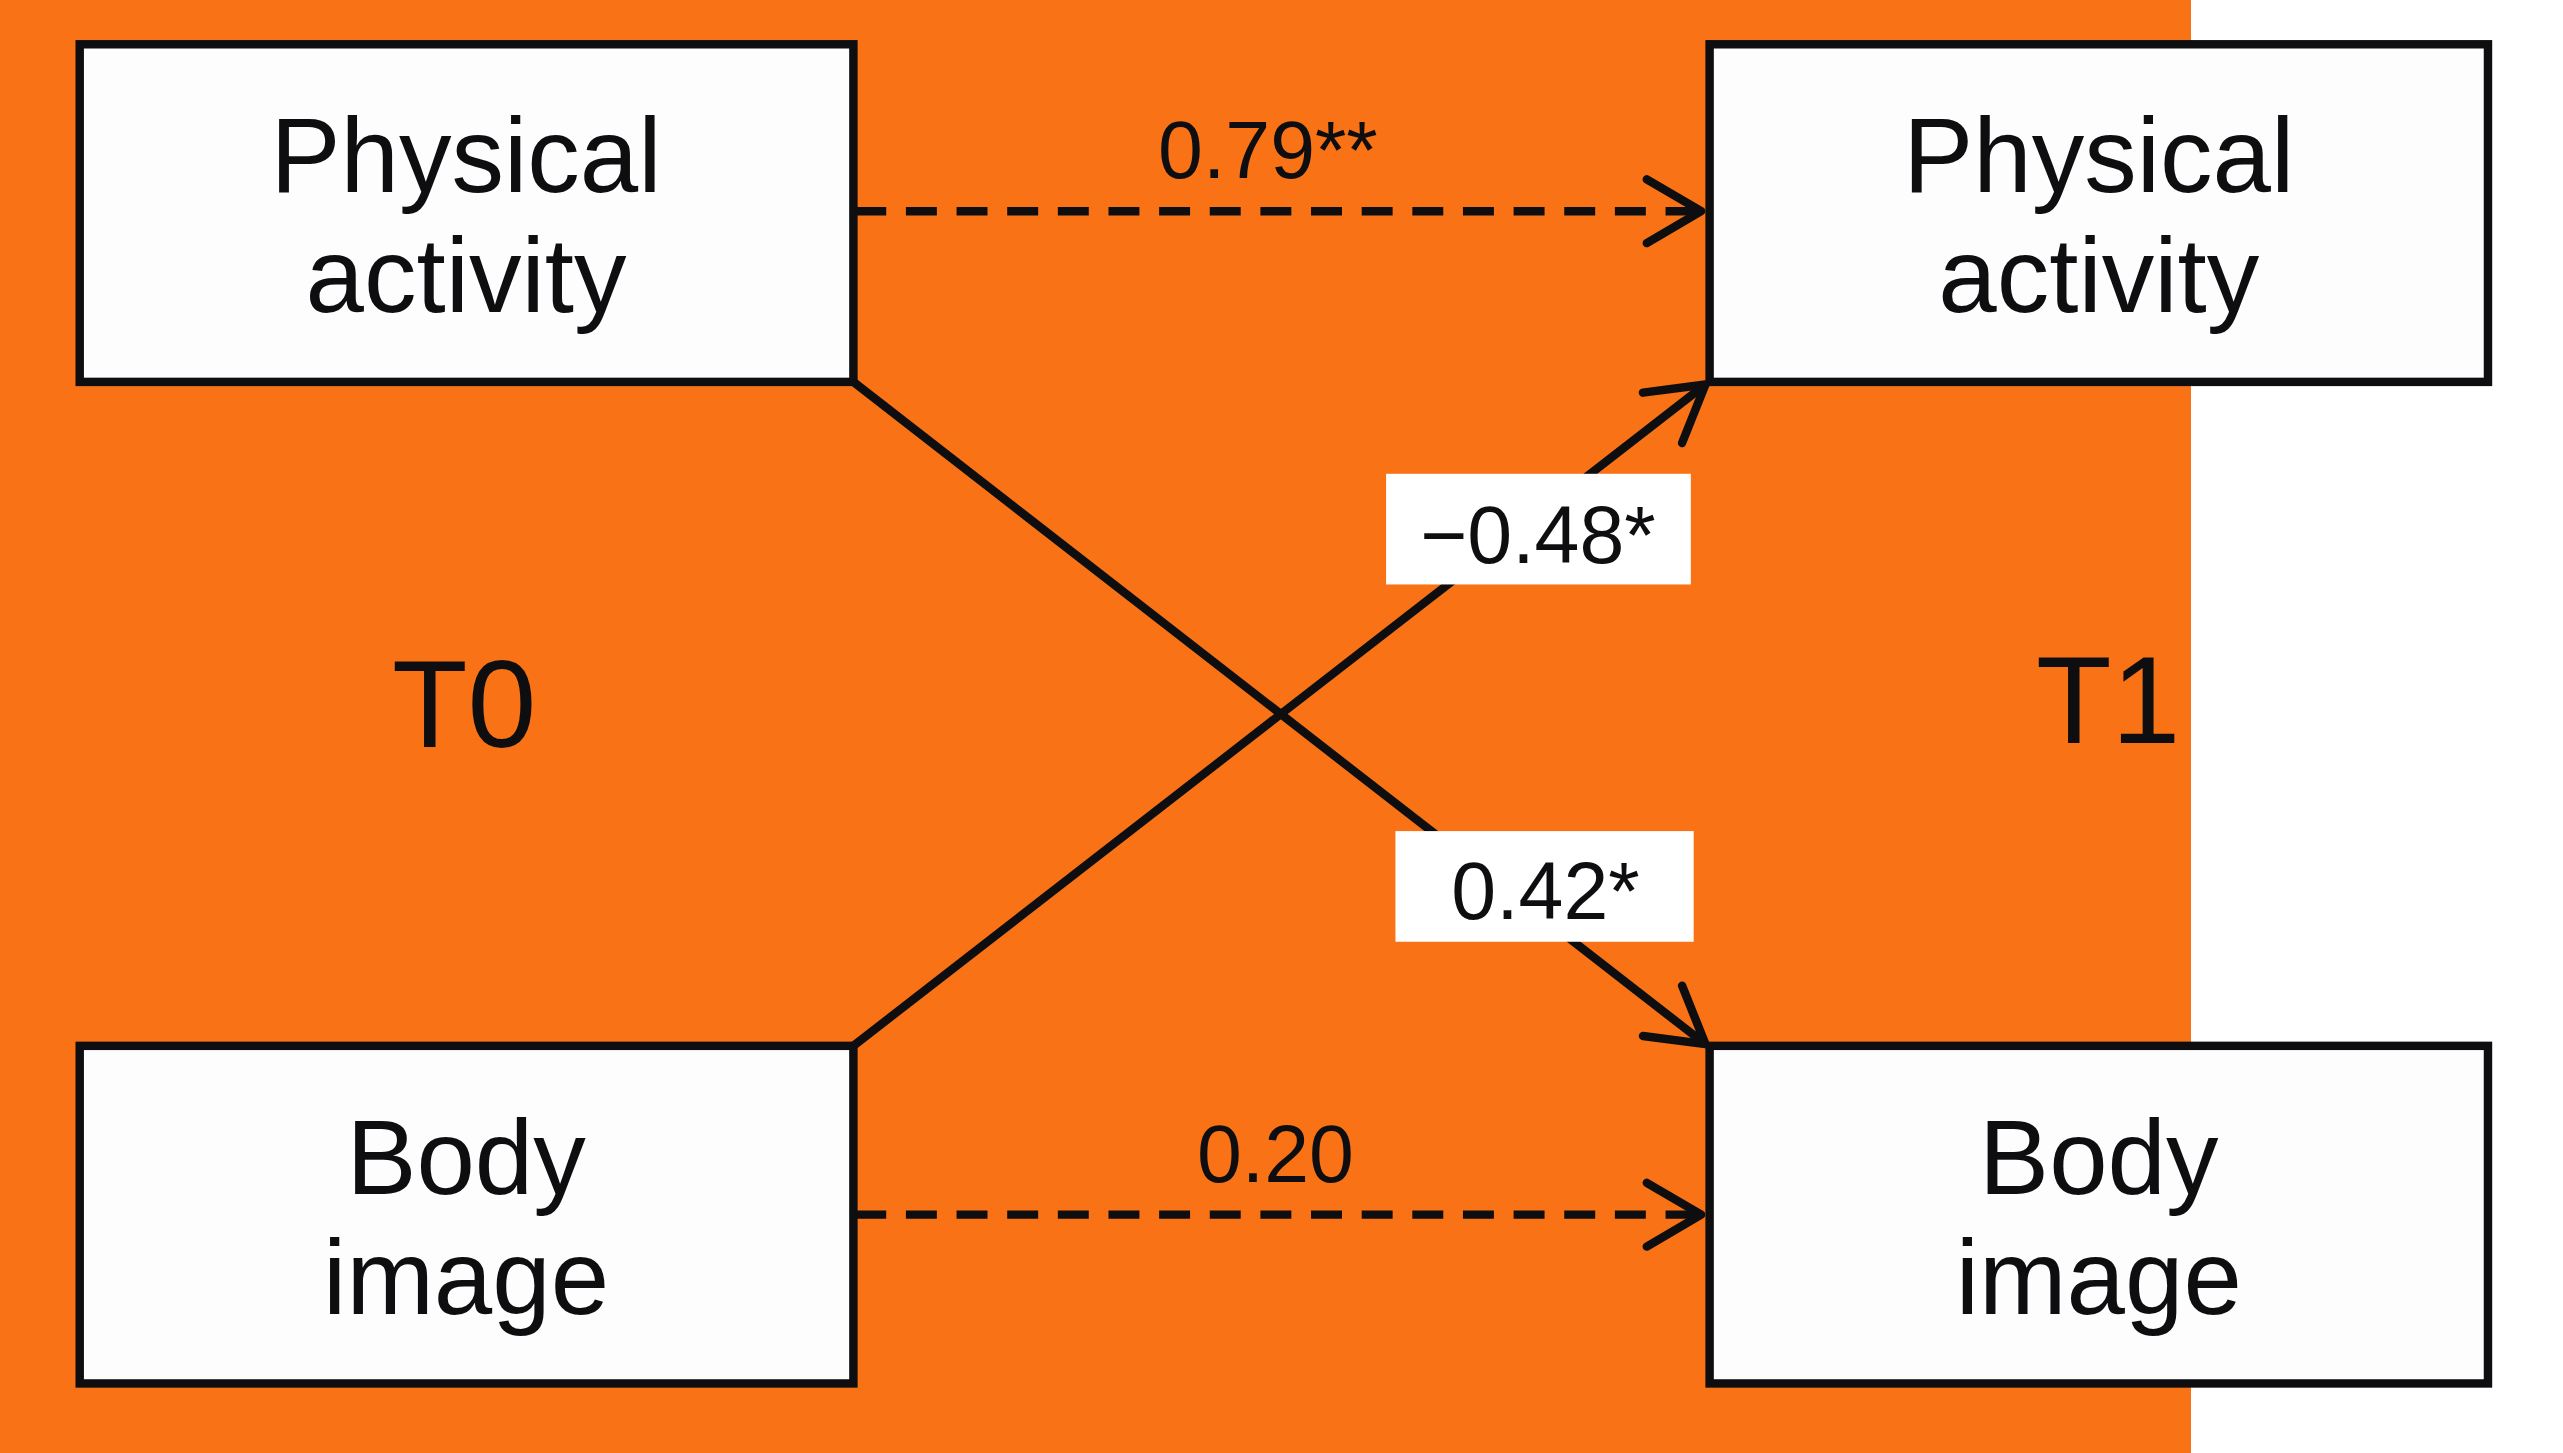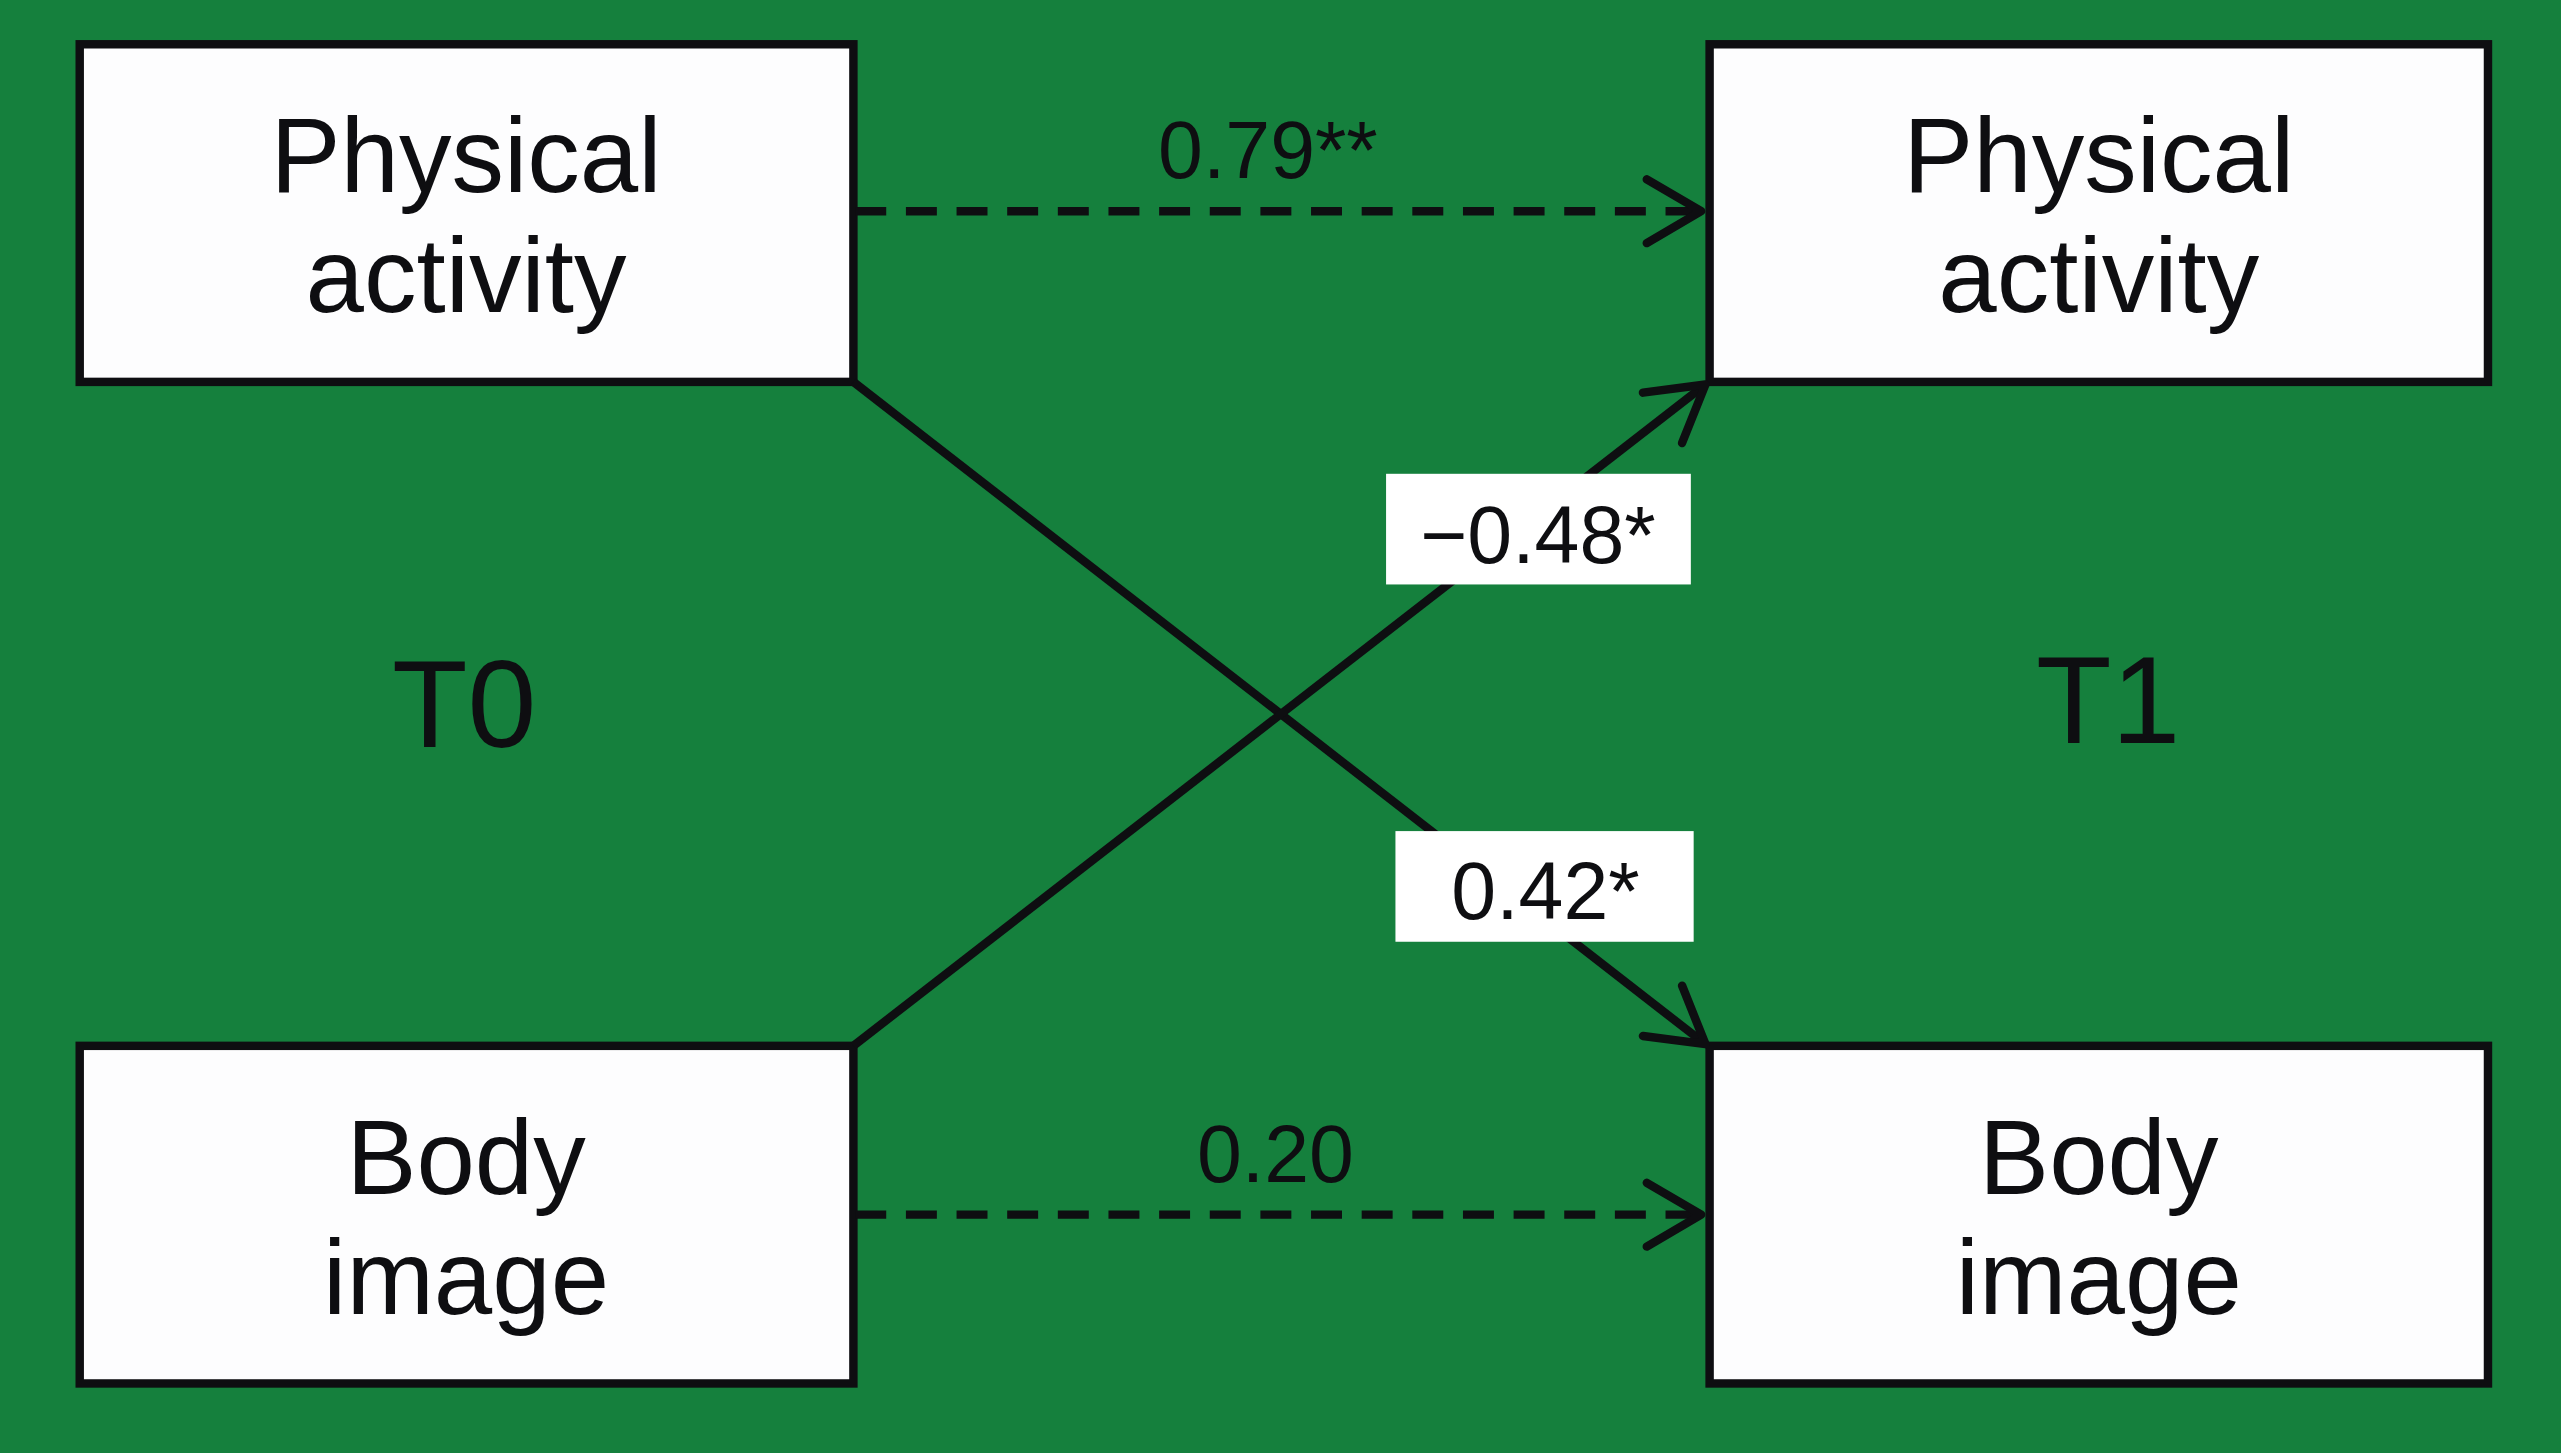--- a/index.html
+++ b/index.html
@@ -6,23 +6,23 @@
     margin: 0;
     padding: 0;
     background: #ffffff;
     width: 2563px;
     height: 1454px;
     overflow: hidden;
     font-family: "Liberation Sans", sans-serif;
   }
   .figure-wrap {
     position: relative;
-    width: 2561px;
+    width: 2191px;
     height: 1454px;
-    background: #15803d;
+    background: #f97316;
   }
   svg { display: block; }
   .box-rect {
     fill: #fdfdfe;
     stroke: #0e0e11;
     stroke-width: 9;
   }
   .box-label {
     fill: #0e0e11;
     font-size: 112px;

